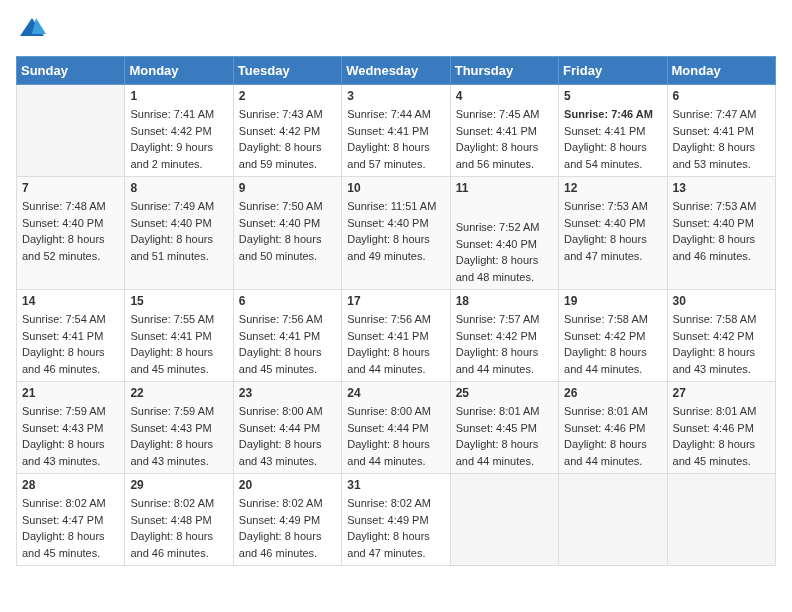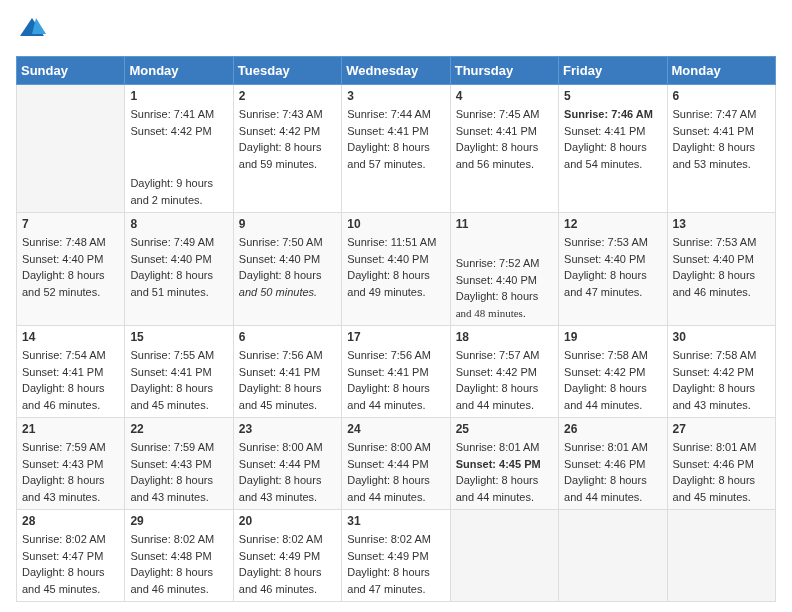--- a/index.html
+++ b/index.html
@@ -117,21 +117,21 @@
         <th>Monday</th>
       </tr>
   </thead>
   <tbody id="calendar-body">
       <tr>
         <td class="cell-empty"></td>
         <td>
           <span class="day-number">1</span>
           <span style="display: block; line-height: 1.5;">Sunrise: 7:41 AM</span>
           <span style="display: block; line-height: 1.5;">Sunset: 4:42 PM</span>
-          <span style="display: block; line-height: 1.5; margin-top: 36px;">Daylight: 9 hours</span>
+          <span style="display: block; line-height: 1.5;">Daylight: 9 hours</span>
           <span style="display: block; line-height: 1.5;">and 2 minutes.</span>
         </td>
         <td>
           <span class="day-number">2</span>
           <span style="display: block; line-height: 1.5;">Sunrise: 7:43 AM</span>
           <span style="display: block; line-height: 1.5;">Sunset: 4:42 PM</span>
           <span style="display: block; line-height: 1.5;">Daylight: 8 hours</span>
           <span style="display: block; line-height: 1.5;">and 59 minutes.</span>
         </td>
         <td>
@@ -176,35 +176,35 @@
           <span style="display: block; line-height: 1.5;">Sunrise: 7:49 AM</span>
           <span style="display: block; line-height: 1.5;">Sunset: 4:40 PM</span>
           <span style="display: block; line-height: 1.5;">Daylight: 8 hours</span>
           <span style="display: block; line-height: 1.5;">and 51 minutes.</span>
         </td>
         <td>
           <span class="day-number">9</span>
           <span style="display: block; line-height: 1.5;">Sunrise: 7:50 AM</span>
           <span style="display: block; line-height: 1.5;">Sunset: 4:40 PM</span>
           <span style="display: block; line-height: 1.5;">Daylight: 8 hours</span>
-          <span style="display: block; line-height: 1.5; font-style: italic;">and 50 minutes.</span>
+          <span style="display: block; line-height: 1.5;">and 50 minutes.</span>
         </td>
         <td>
           <span class="day-number">10</span>
           <span style="display: block; line-height: 1.5;">Sunrise: 11:51 AM</span>
           <span style="display: block; line-height: 1.5;">Sunset: 4:40 PM</span>
           <span style="display: block; line-height: 1.5;">Daylight: 8 hours</span>
           <span style="display: block; line-height: 1.5;">and 49 minutes.</span>
         </td>
         <td>
           <span class="day-number">11</span>
           <span style="display: block; line-height: 1.5; margin-top: 24px;">Sunrise: 7:52 AM</span>
           <span style="display: block; line-height: 1.5;">Sunset: 4:40 PM</span>
           <span style="display: block; line-height: 1.5;">Daylight: 8 hours</span>
-          <span style="display: block; line-height: 1.5; font-family: Liberation Serif, serif;">and 48 minutes.</span>
+          <span style="display: block; line-height: 1.5;">and 48 minutes.</span>
         </td>
         <td>
           <span class="day-number">12</span>
           <span style="display: block; line-height: 1.5;">Sunrise: 7:53 AM</span>
           <span style="display: block; line-height: 1.5;">Sunset: 4:40 PM</span>
           <span style="display: block; line-height: 1.5;">Daylight: 8 hours</span>
           <span style="display: block; line-height: 1.5;">and 47 minutes.</span>
         </td>
         <td>
           <span class="day-number">13</span>
@@ -290,21 +290,21 @@
         <td>
           <span class="day-number">24</span>
           <span style="display: block; line-height: 1.5;">Sunrise: 8:00 AM</span>
           <span style="display: block; line-height: 1.5;">Sunset: 4:44 PM</span>
           <span style="display: block; line-height: 1.5;">Daylight: 8 hours</span>
           <span style="display: block; line-height: 1.5;">and 44 minutes.</span>
         </td>
         <td>
           <span class="day-number">25</span>
           <span style="display: block; line-height: 1.5;">Sunrise: 8:01 AM</span>
-          <span style="display: block; line-height: 1.5; font-weight: bold;">Sunset: 4:45 PM</span>
+          <span style="display: block; line-height: 1.5;">Sunset: 4:45 PM</span>
           <span style="display: block; line-height: 1.5;">Daylight: 8 hours</span>
           <span style="display: block; line-height: 1.5;">and 44 minutes.</span>
         </td>
         <td>
           <span class="day-number">26</span>
           <span style="display: block; line-height: 1.5;">Sunrise: 8:01 AM</span>
           <span style="display: block; line-height: 1.5;">Sunset: 4:46 PM</span>
           <span style="display: block; line-height: 1.5;">Daylight: 8 hours</span>
           <span style="display: block; line-height: 1.5;">and 44 minutes.</span>
         </td>

